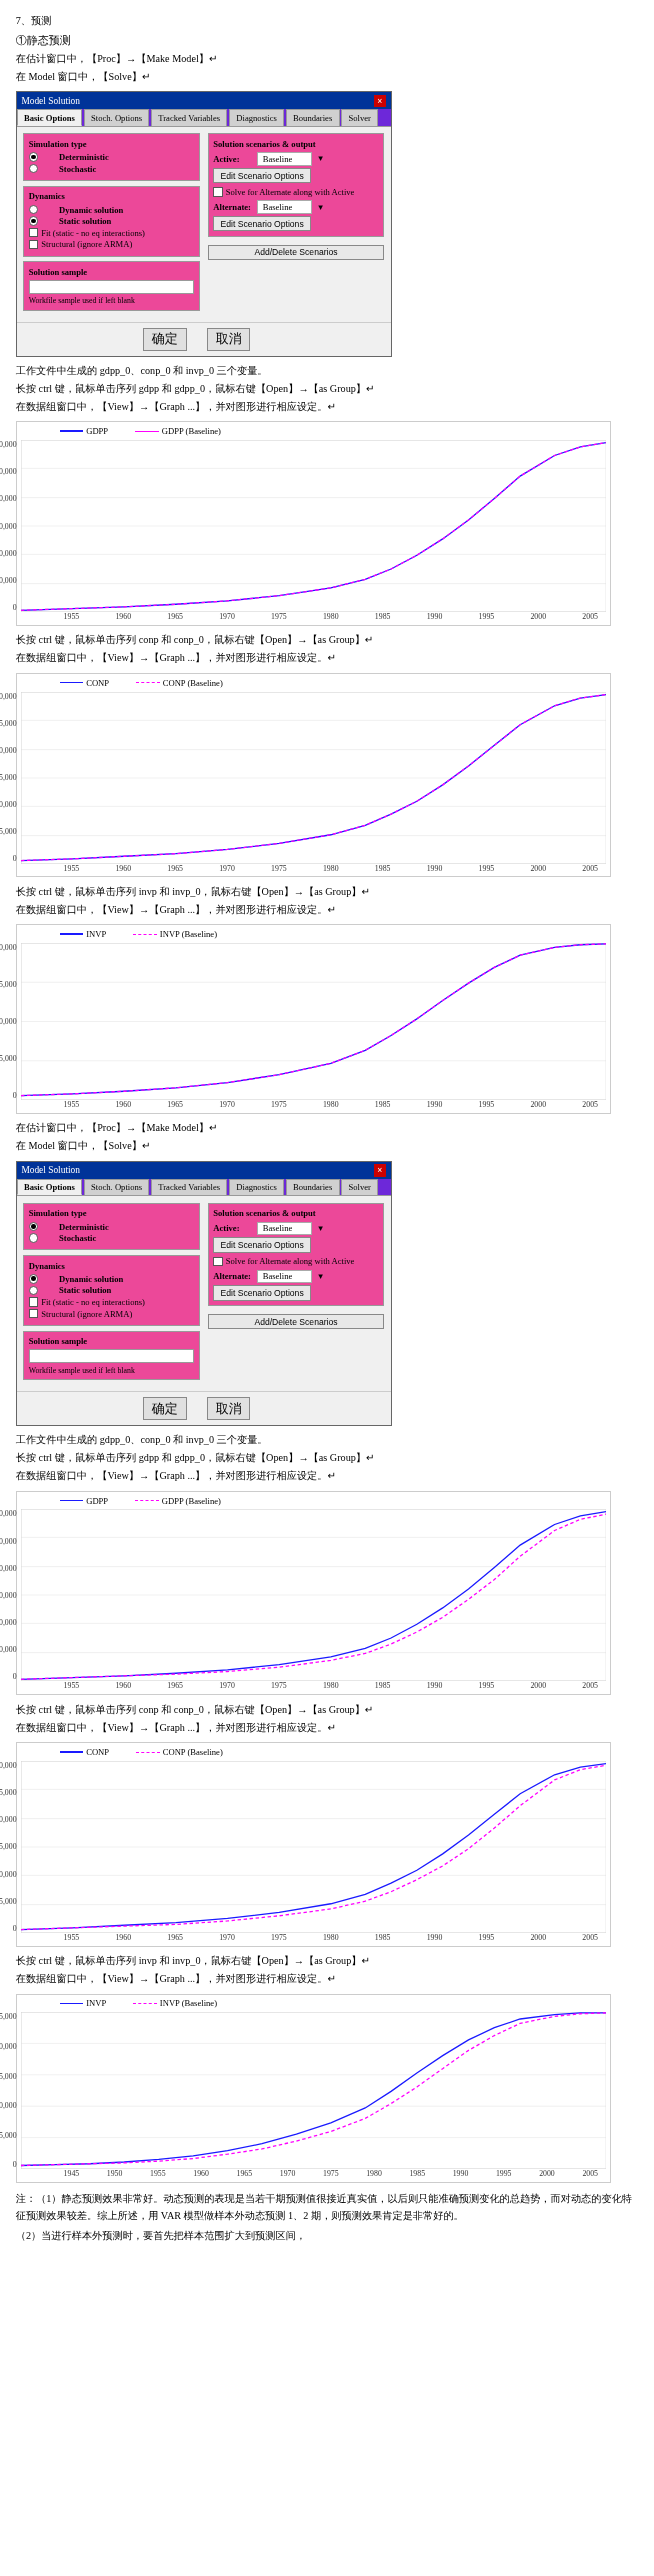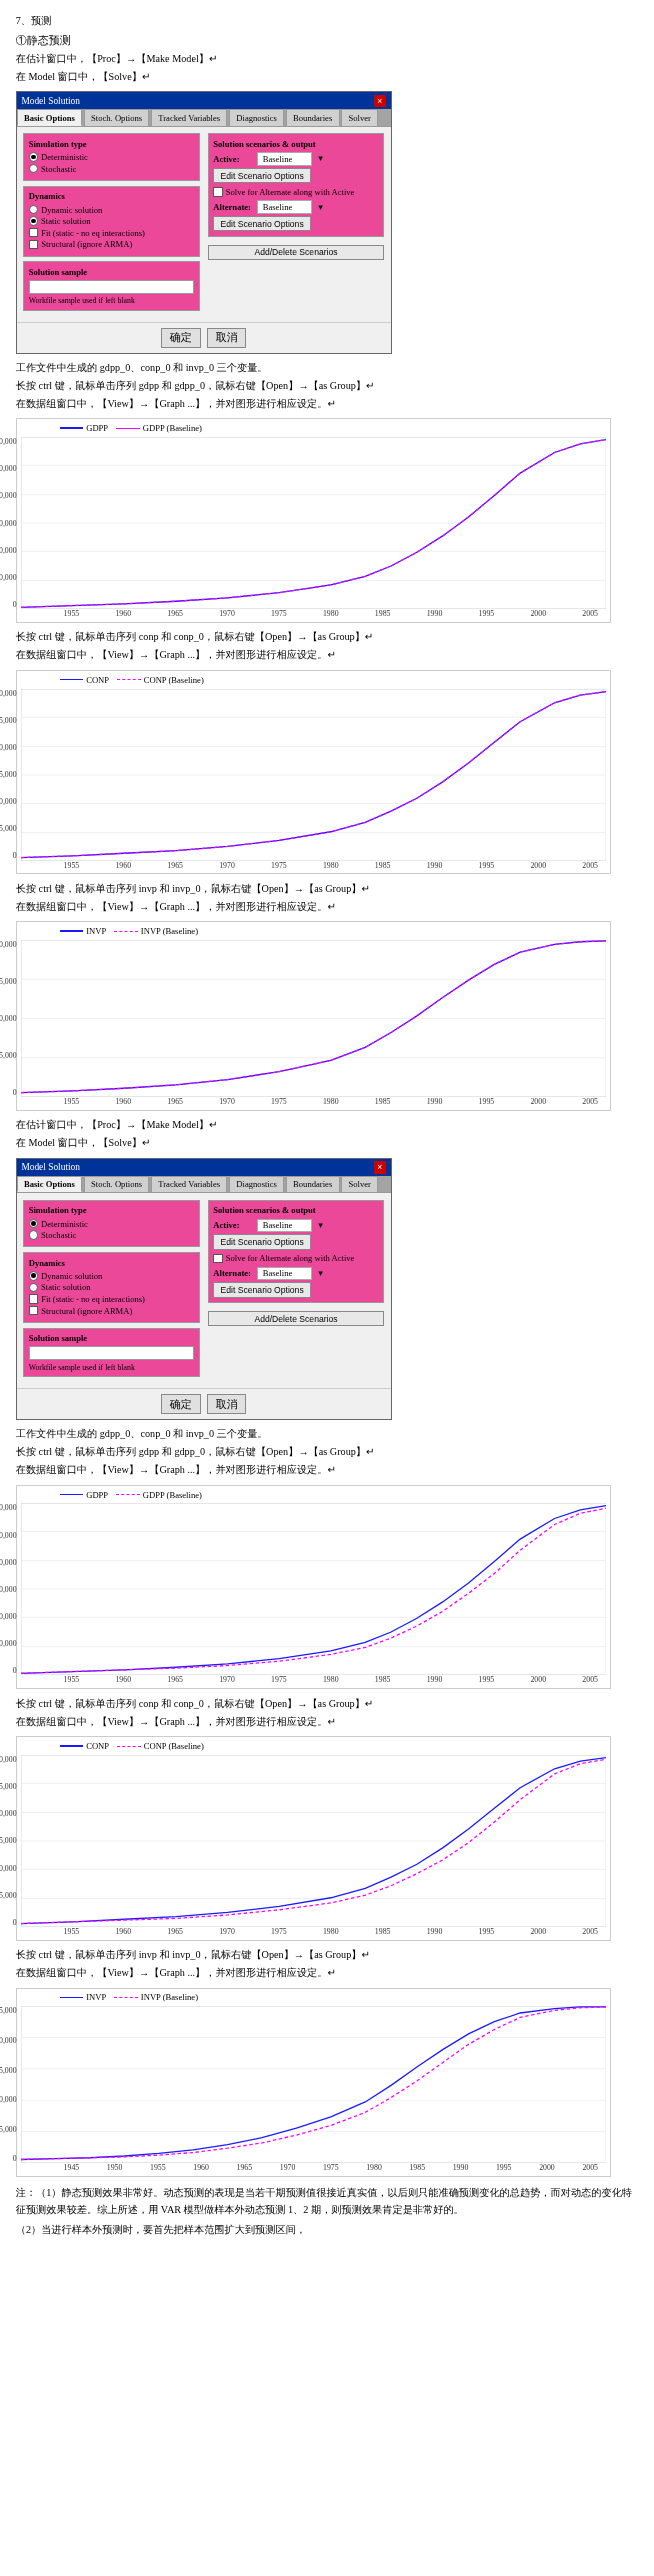--- a/index.html
+++ b/index.html
@@ -54,21 +54,21 @@
       width: 12.5px;
       height: 12.5px;
       cursor: pointer;
       font-size: 8.6px;
       display: flex;
       align-items: center;
       justify-content: center;
     }
     .modal-tabs {
       display: flex;
-      background: #a3a3a3;
+      background: #6d28d9;
       border-bottom: 0.8px solid #999;
     }
     .modal-tab {
       padding: 2.3px 6.3px;
       border: 0.8px solid #999;
       border-bottom: none;
       background: #d0d0d0;
       font-size: 8.6px;
       cursor: pointer;
       margin-right: 1.6px;
@@ -97,23 +97,24 @@
       background: #ec4899;
     }
     .group-label {
       font-size: 8.6px;
       font-weight: bold;
       margin-bottom: 3.1px;
     }
     .radio-item {
       display: flex;
       align-items: center;
-      gap: 3px;
+      gap: 21px;
       font-size: 8.6px;
       margin-bottom: 1.6px;
+      font-weight: bold;
     }
     .radio-circle {
       width: 9.4px;
       height: 9.4px;
       border-radius: 50%;
       border: 0.8px solid #555;
       background: #fff;
       display: flex;
       align-items: center;
       justify-content: center;
@@ -145,23 +146,23 @@
       border: 0.8px solid #999;
       background: #fff;
       padding: 0.8px 3.1px;
       font-size: 8.6px;
       height: 14px;
     }
     .btn-modal {
       background: #e0e0e0;
       border: 0.8px solid #888;
       padding: 1.6px 7.8px;
-      font-size: 11px;
+      font-size: 13px;
       cursor: pointer;
-      margin-right: 0;
+      margin-right: 14px;
     }
     .modal-footer {
       display: flex;
       justify-content: center;
       gap: 6.3px;
       padding: 4.7px;
       border-top: 0.8px solid #ccc;
     }
     .scenario-row {
       display: flex;
@@ -190,21 +191,21 @@
     .chart-container {
       margin: 6.3px 0;
       border: 0.8px solid #ccc;
       background: #fff;
       padding: 3.9px;
       width: 595px;
     }
     .chart-title-row {
       display: flex;
       align-items: flex-end;
-      gap: 8px;
+      gap: 27px;
       margin-bottom: 3.9px;
       padding-left: 39px;
     }
     .legend-item {
       display: flex;
       align-items: center;
       gap: 3.1px;
       font-size: 8.6px;
     }
     .legend-line {

